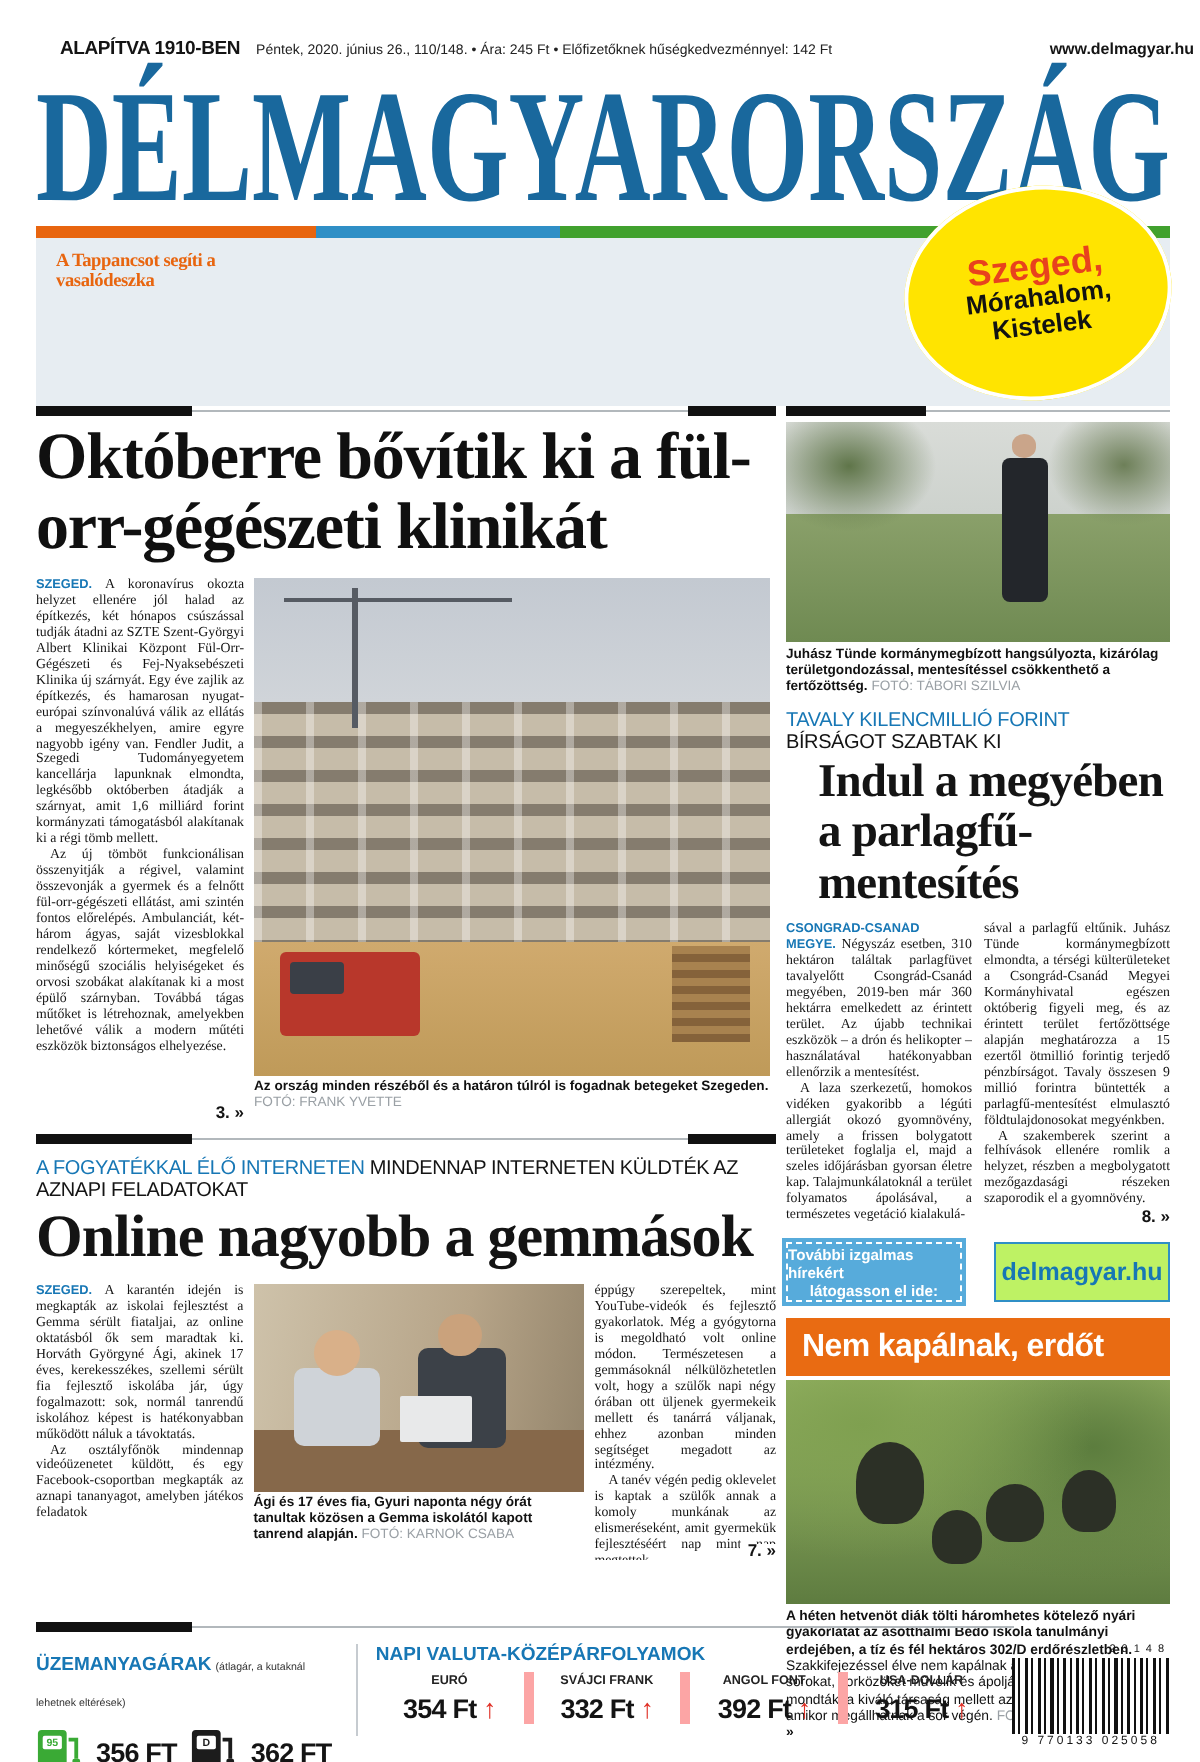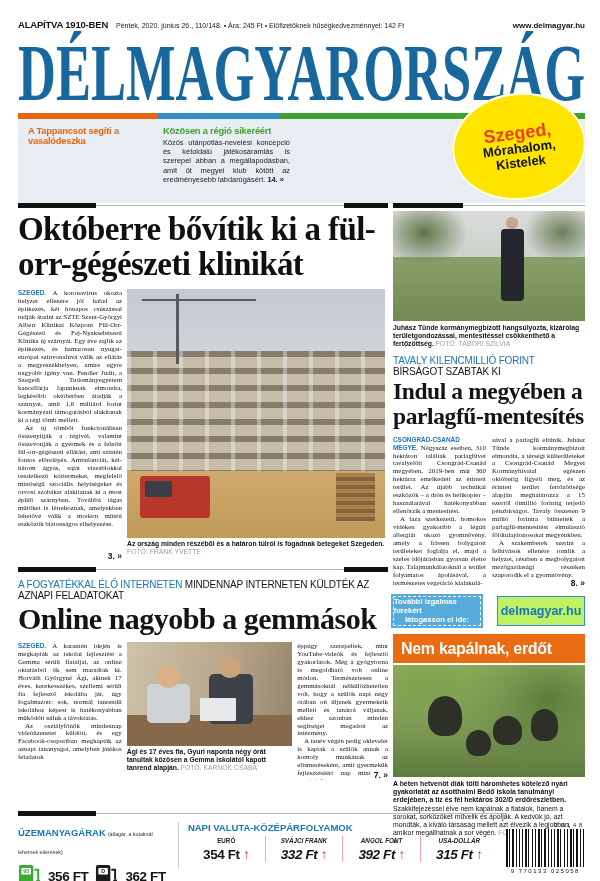--- a/index.html
+++ b/index.html
@@ -1,38 +1,38 @@
 <!DOCTYPE html>
 <html><head>
 <meta charset="utf-8">
 <style>
   html,body{margin:0;padding:0;background:#fff;}
   .page{position:relative;width:600px;height:881px;background:#fff;overflow:hidden;
         font-family:"Liberation Sans",sans-serif;color:#141414;}
   
-  .topbar{position:absolute;left:18px;top:19px;width:567px;display:flex;align-items:baseline;}
+  .topbar{position:absolute;left:30px;top:19px;width:567px;display:flex;align-items:baseline;}
   .founded{font-weight:800;font-size:9.5px;letter-spacing:-.2px;}
   .issue{font-size:7px;color:#222;margin-left:8px;flex:1;}
   .site{font-weight:800;font-size:8px;}
   
   .masthead{position:absolute;left:18px;top:28px;width:567px;height:86px;}
   .masthead svg{overflow:visible;}
   .masthead text{font-family:"Liberation Serif",serif;font-weight:bold;fill:#19689d;}
   
   .stripe{position:absolute;left:18px;top:113px;width:567px;height:6px;display:flex;}
   .stripe i{display:block;height:100%;}
   .s-or{width:140px;background:#e8650f;}
   .s-bl{width:122px;background:#2f8fc6;}
   .s-gr{flex:1;background:#41a12e;}
   
   .teasers{position:absolute;left:18px;top:119px;width:567px;height:84px;background:#e7edf2;
            box-sizing:border-box;display:flex;gap:8px;padding:7px 0 0 10px;}
   .teaser{width:127px;}
   .teaser h3{margin:0 0 2px 0;font-size:9.3px;line-height:10px;letter-spacing:-.2px;}
-  .t-or{color:#e8650f;} .t-bl{color:#1787c8;} .t-gr{color:#41a12e;}
+  .t-or{color:#e8650f;font-family:Liberation Serif, serif;} .t-bl{color:#1787c8;} .t-gr{color:#41a12e;}
   .teaser p{margin:0;font-size:7.4px;line-height:9.2px;color:#1c1c1c;text-align:justify;}
   .pref{font-weight:800;}
   
   .badge{position:absolute;left:452px;top:93px;width:134px;height:107px;border-radius:50%;
          background:#ffe400;z-index:6;display:flex;flex-direction:column;align-items:center;
          justify-content:center;transform:rotate(-7deg);box-shadow:0 0 0 2px #fff inset;}
   .badge .b1{color:#e8421d;font-weight:800;font-size:18px;line-height:18px;}
   .badge .b2,.badge .b3{color:#121212;font-weight:800;font-size:13px;line-height:14px;}
   
   .rule{position:relative;height:6px;}
@@ -94,21 +94,21 @@
           justify-content:space-between;padding:0 10px;font-weight:800;font-size:15px;letter-spacing:-.2px;}
   
   .rail{position:absolute;left:393px;top:203px;width:192px;}
   .ph-rag{height:110px;margin-top:2px;}
   .pr-bg{position:absolute;inset:0;background:linear-gradient(#d9dcd8 0%,#cdd2cd 42%,#8aa06a 42%,#6f8a52 100%);}
   .pr-tree{position:absolute;left:-6%;top:-10%;width:45%;height:60%;background:radial-gradient(closest-side,#5f7549,transparent);}
   .pr-tree2{position:absolute;right:-8%;top:-8%;width:40%;height:55%;background:radial-gradient(closest-side,#6d7f58,transparent);}
   .pr-fig{position:absolute;left:56%;top:16%;width:12%;height:66%;background:#23262b;border-radius:4px;}
   .pr-fig::before{content:"";position:absolute;left:22%;top:-16%;width:56%;height:16%;background:#caa58a;border-radius:50%;}
   .rail .caption{margin-top:3px;}
-  .rag-h{margin:2px 0 6px 0;font-family:"Liberation Serif",serif;font-weight:700;
+  .rag-h{margin:2px 0 6px 16px;font-family:"Liberation Serif",serif;font-weight:700;
          font-size:23.5px;line-height:25.5px;letter-spacing:-.4px;}
   .rag-body{display:flex;gap:6px;height:152px;overflow:hidden;}
   .rc{width:93px;height:152px;}
   
   .promo{margin-top:8px;height:30px;display:flex;gap:16px;}
   .promo-l{flex:1;background:#57abdb;display:flex;flex-direction:column;align-items:center;
            justify-content:center;border:1px dashed #fff;outline:2px solid #57abdb;}
   .promo-l span{color:#fff;font-weight:800;font-size:7.6px;line-height:9px;}
   .promo-r{width:86px;background:#bef264;border:1px solid #2f8fc6;color:#1777b5;font-weight:800;
            font-size:12.5px;display:flex;align-items:center;justify-content:center;}
@@ -135,21 +135,21 @@
   .fuel{width:152px;}
   .fuel-title{font-size:9.5px;font-weight:800;color:#1777b5;}
   .fuel-note{font-size:5.3px;color:#333;font-weight:400;margin-left:2px;}
   .fuel-prices{display:flex;align-items:center;gap:7px;margin-top:5px;}
   .price{font-size:13.5px;font-weight:800;letter-spacing:-.4px;}
   .vsep{width:1px;background:#c6cbd0;height:46px;margin:0 9px;}
   .currency{width:312px;}
   .cur-title{font-size:9.5px;font-weight:800;color:#1777b5;}
   .cur-items{display:flex;margin-top:3px;}
   .cur-item{flex:1;text-align:center;padding-top:1px;}
-  .cur-item + .cur-item{border-left:1px solid #fca5a5;font-style:italic;}
+  .cur-item + .cur-item{border-left:5px solid #fca5a5;}
   .cur-label{font-size:6.3px;font-weight:700;color:#222;}
   .cur-val{font-size:13.5px;font-weight:800;letter-spacing:-.4px;margin-top:3px;}
   .up{color:#e03127;font-weight:800;}
   .barcode{width:80px;margin-left:8px;position:relative;}
   .bc-top{font-size:5.5px;letter-spacing:3px;text-align:right;height:7px;}
   .bc-bars{height:38px;background:repeating-linear-gradient(90deg,#111 0 1.6px,#fff 1.6px 3.2px,
            #111 3.2px 4.2px,#fff 4.2px 6.4px);}
   .bc-num{font-size:6px;letter-spacing:1.5px;text-align:center;margin-top:1px;}
 </style>
 </head>
@@ -171,25 +171,20 @@
 
   <div class="stripe">
     <i class="s-or"></i>
     <i class="s-bl"></i>
     <i class="s-gr"></i>
   </div>
 
   <section class="teasers">
     <article class="teaser">
       <h3 class="t-or">A Tappancsot segíti a vasalódeszka</h3>
-    </article>
-    <article class="teaser">
-      <h3 class="t-gr">Közösen a régió sikeréért</h3>
-      <p><span>Közös utánpótlás-nevelési koncepció és kétoldalú játékosáramlás is szerepel abban a megállapodásban, amit öt megyei klub kötött az eredményesebb labdarúgásért.</span>
-         <b class="pref">14. »</b></p>
     </article>
   </section>
 
   <div class="badge">
     <span class="b1">Szeged,</span>
     <span class="b2">Mórahalom,</span>
     <span class="b3">Kistelek</span>
   </div>
 
   <div class="main-col">

